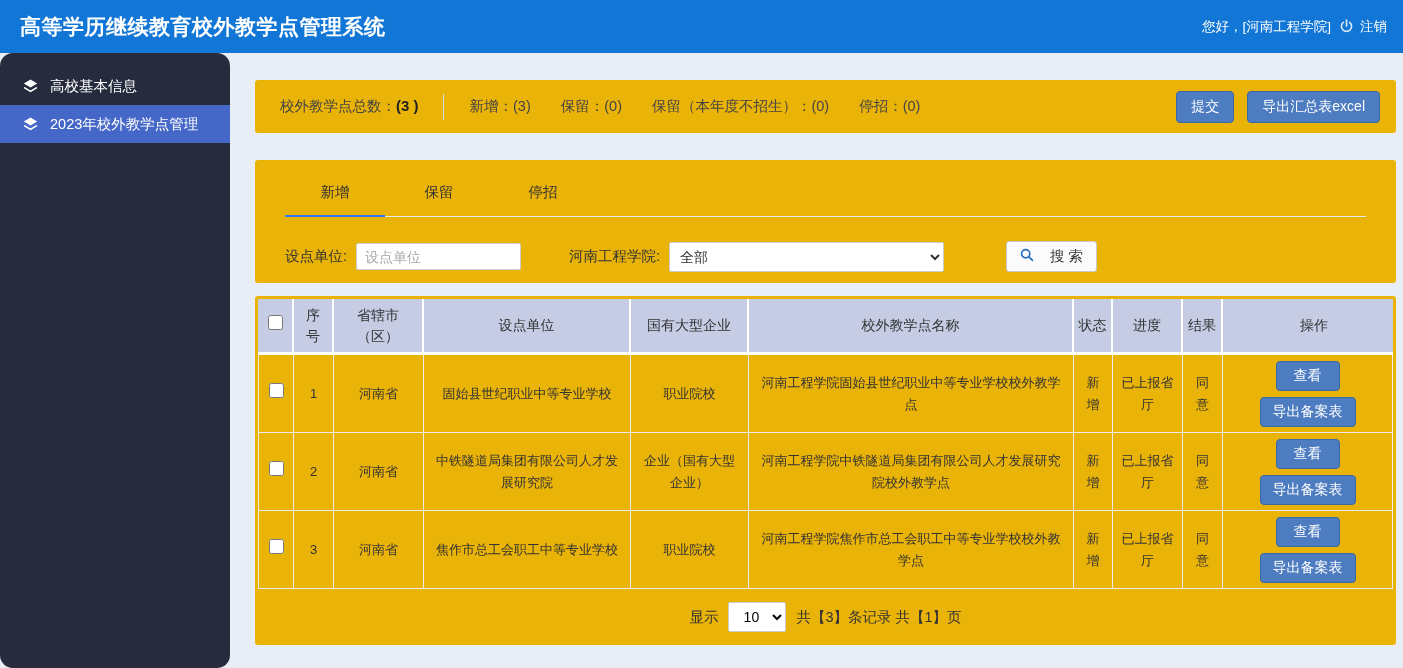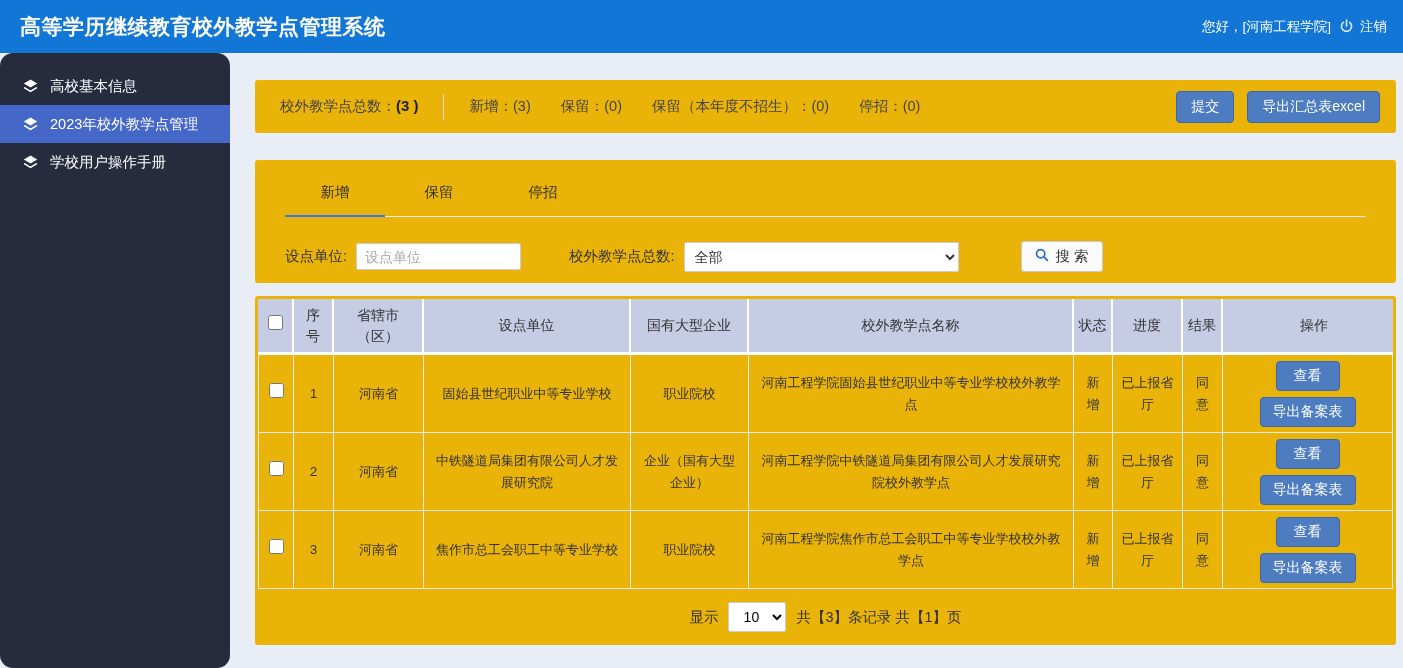--- a/index.html
+++ b/index.html
@@ -62,21 +62,21 @@
     width:165px; height:27px; border:1px solid #ccc; border-radius:2px;
     padding:0 8px; font-size:14px; color:#333; font-family:inherit;
   }
   .text-input::placeholder { color:#a9a9a9; }
   .lbl-nature { margin-left:48px; }
   .select-input {
     width:275px; height:30px; border:1px solid #ccc; border-radius:2px;
     font-size:14px; color:#333; background:#fff; font-family:inherit; padding:0 6px;
   }
   .search-btn {
-    margin-left:62px; display:inline-flex; align-items:center; gap:7px;
+    margin-left:62px; display:inline-flex; align-items:center; gap:16px;
     background:#fbfbfb; border:1px solid #c9c9c9; border-radius:3px;
     padding:5px 13px; font-size:14.5px; color:#333; cursor:pointer; font-family:inherit;
   }
   
   .table-card { margin-top:13px; padding:3px 3px 0 3px; }
   table { width:100%; border-collapse:separate; border-spacing:0; table-layout:fixed; }
   th {
     background:#c5cce4; font-weight:normal; font-size:14px; color:#333;
     height:56px; text-align:center; vertical-align:middle;
     border-right:2px solid #fff; border-bottom:3px solid #fff;
@@ -134,29 +134,20 @@
     </div>
     <div class="side-item active">
       <span class="side-icon">
         <svg width="17" height="17" viewBox="0 0 16 16">
             <path d="M8 1.5l6.3 3.7L8 8.9 1.7 5.2z" fill="#fff"></path>
             <path d="M2.5 9.3l5.5 3.3 5.5-3.3" stroke="#fff" stroke-width="1.6" fill="none" stroke-linecap="round" stroke-linejoin="round"></path>
           </svg>
       </span>
       <span>2023年校外教学点管理</span>
     </div>
-    <div class="side-item">
-      <span class="side-icon">
-        <svg width="17" height="17" viewBox="0 0 16 16">
-            <path d="M8 1.5l6.3 3.7L8 8.9 1.7 5.2z" fill="#fff"></path>
-            <path d="M2.5 9.3l5.5 3.3 5.5-3.3" stroke="#fff" stroke-width="1.6" fill="none" stroke-linecap="round" stroke-linejoin="round"></path>
-          </svg>
-      </span>
-      <span>学校用户操作手册</span>
-    </div>
   </aside>
 
   <main class="main">
 
     <section class="card stats-card">
       <span class="stat-total"><span>校外教学点总数：</span><b>(3 )</b></span>
       <span class="stats-divider"></span>
       <span class="stat-item"><span>新增：</span><span>(3)</span></span>
       <span class="stat-item"><span>保留：</span><span>(0)</span></span>
       <span class="stat-item"><span>保留（本年度不招生）：</span><span>(0)</span></span>
@@ -169,21 +160,21 @@
 
     <section class="card filter-card">
       <div class="tabbar">
         <div class="tab active">新增</div>
         <div class="tab">保留</div>
         <div class="tab">停招</div>
       </div>
       <div class="search-row">
         <label class="field-label">设点单位:</label>
         <input class="text-input" type="text" placeholder="设点单位" style="">
-        <label class="field-label lbl-nature">校外教学点总数:</label>
+        <label class="field-label lbl-nature">河南工程学院:</label>
         <select class="select-input">
           <option>全部</option>
         </select>
         <button class="search-btn">
           <span>
             <svg width="14" height="14" viewBox="0 0 16 16">
                 <circle cx="6.5" cy="6.5" r="4.7" stroke="#2b6cc4" stroke-width="1.9" fill="none"></circle>
                 <path d="M10.2 10.2l4 4" stroke="#2b6cc4" stroke-width="1.9" stroke-linecap="round"></path>
               </svg>
           </span>

